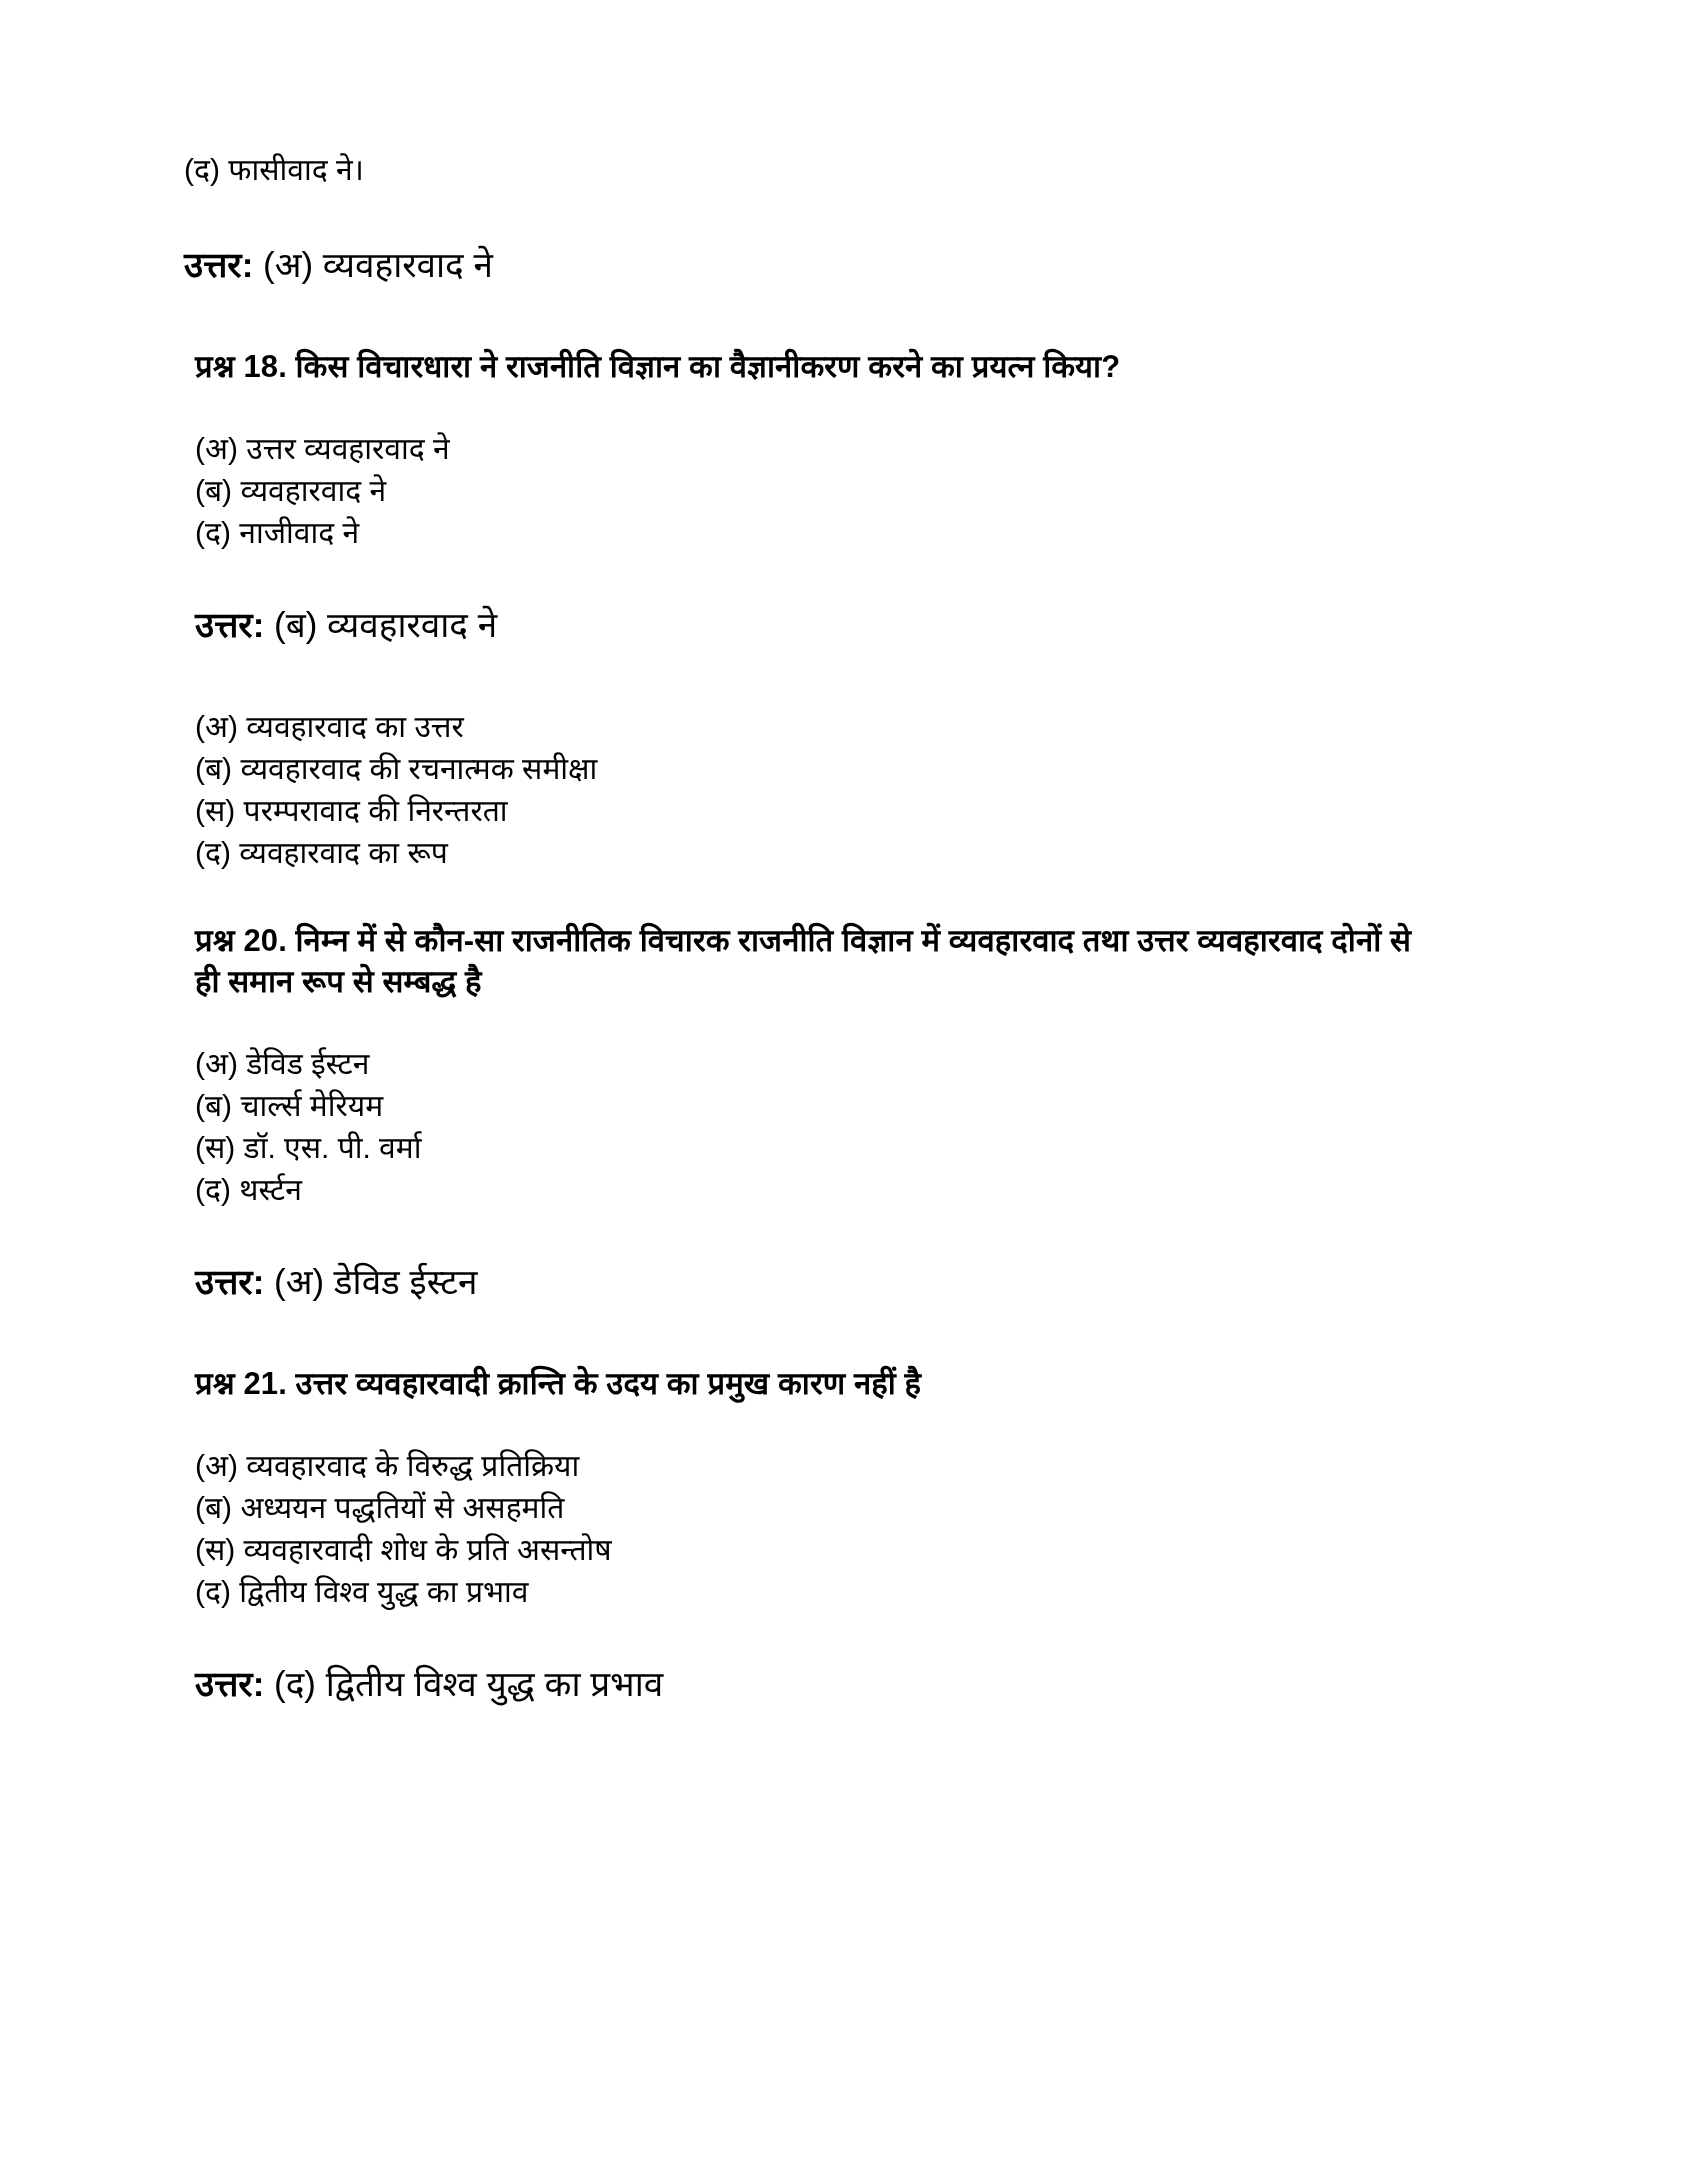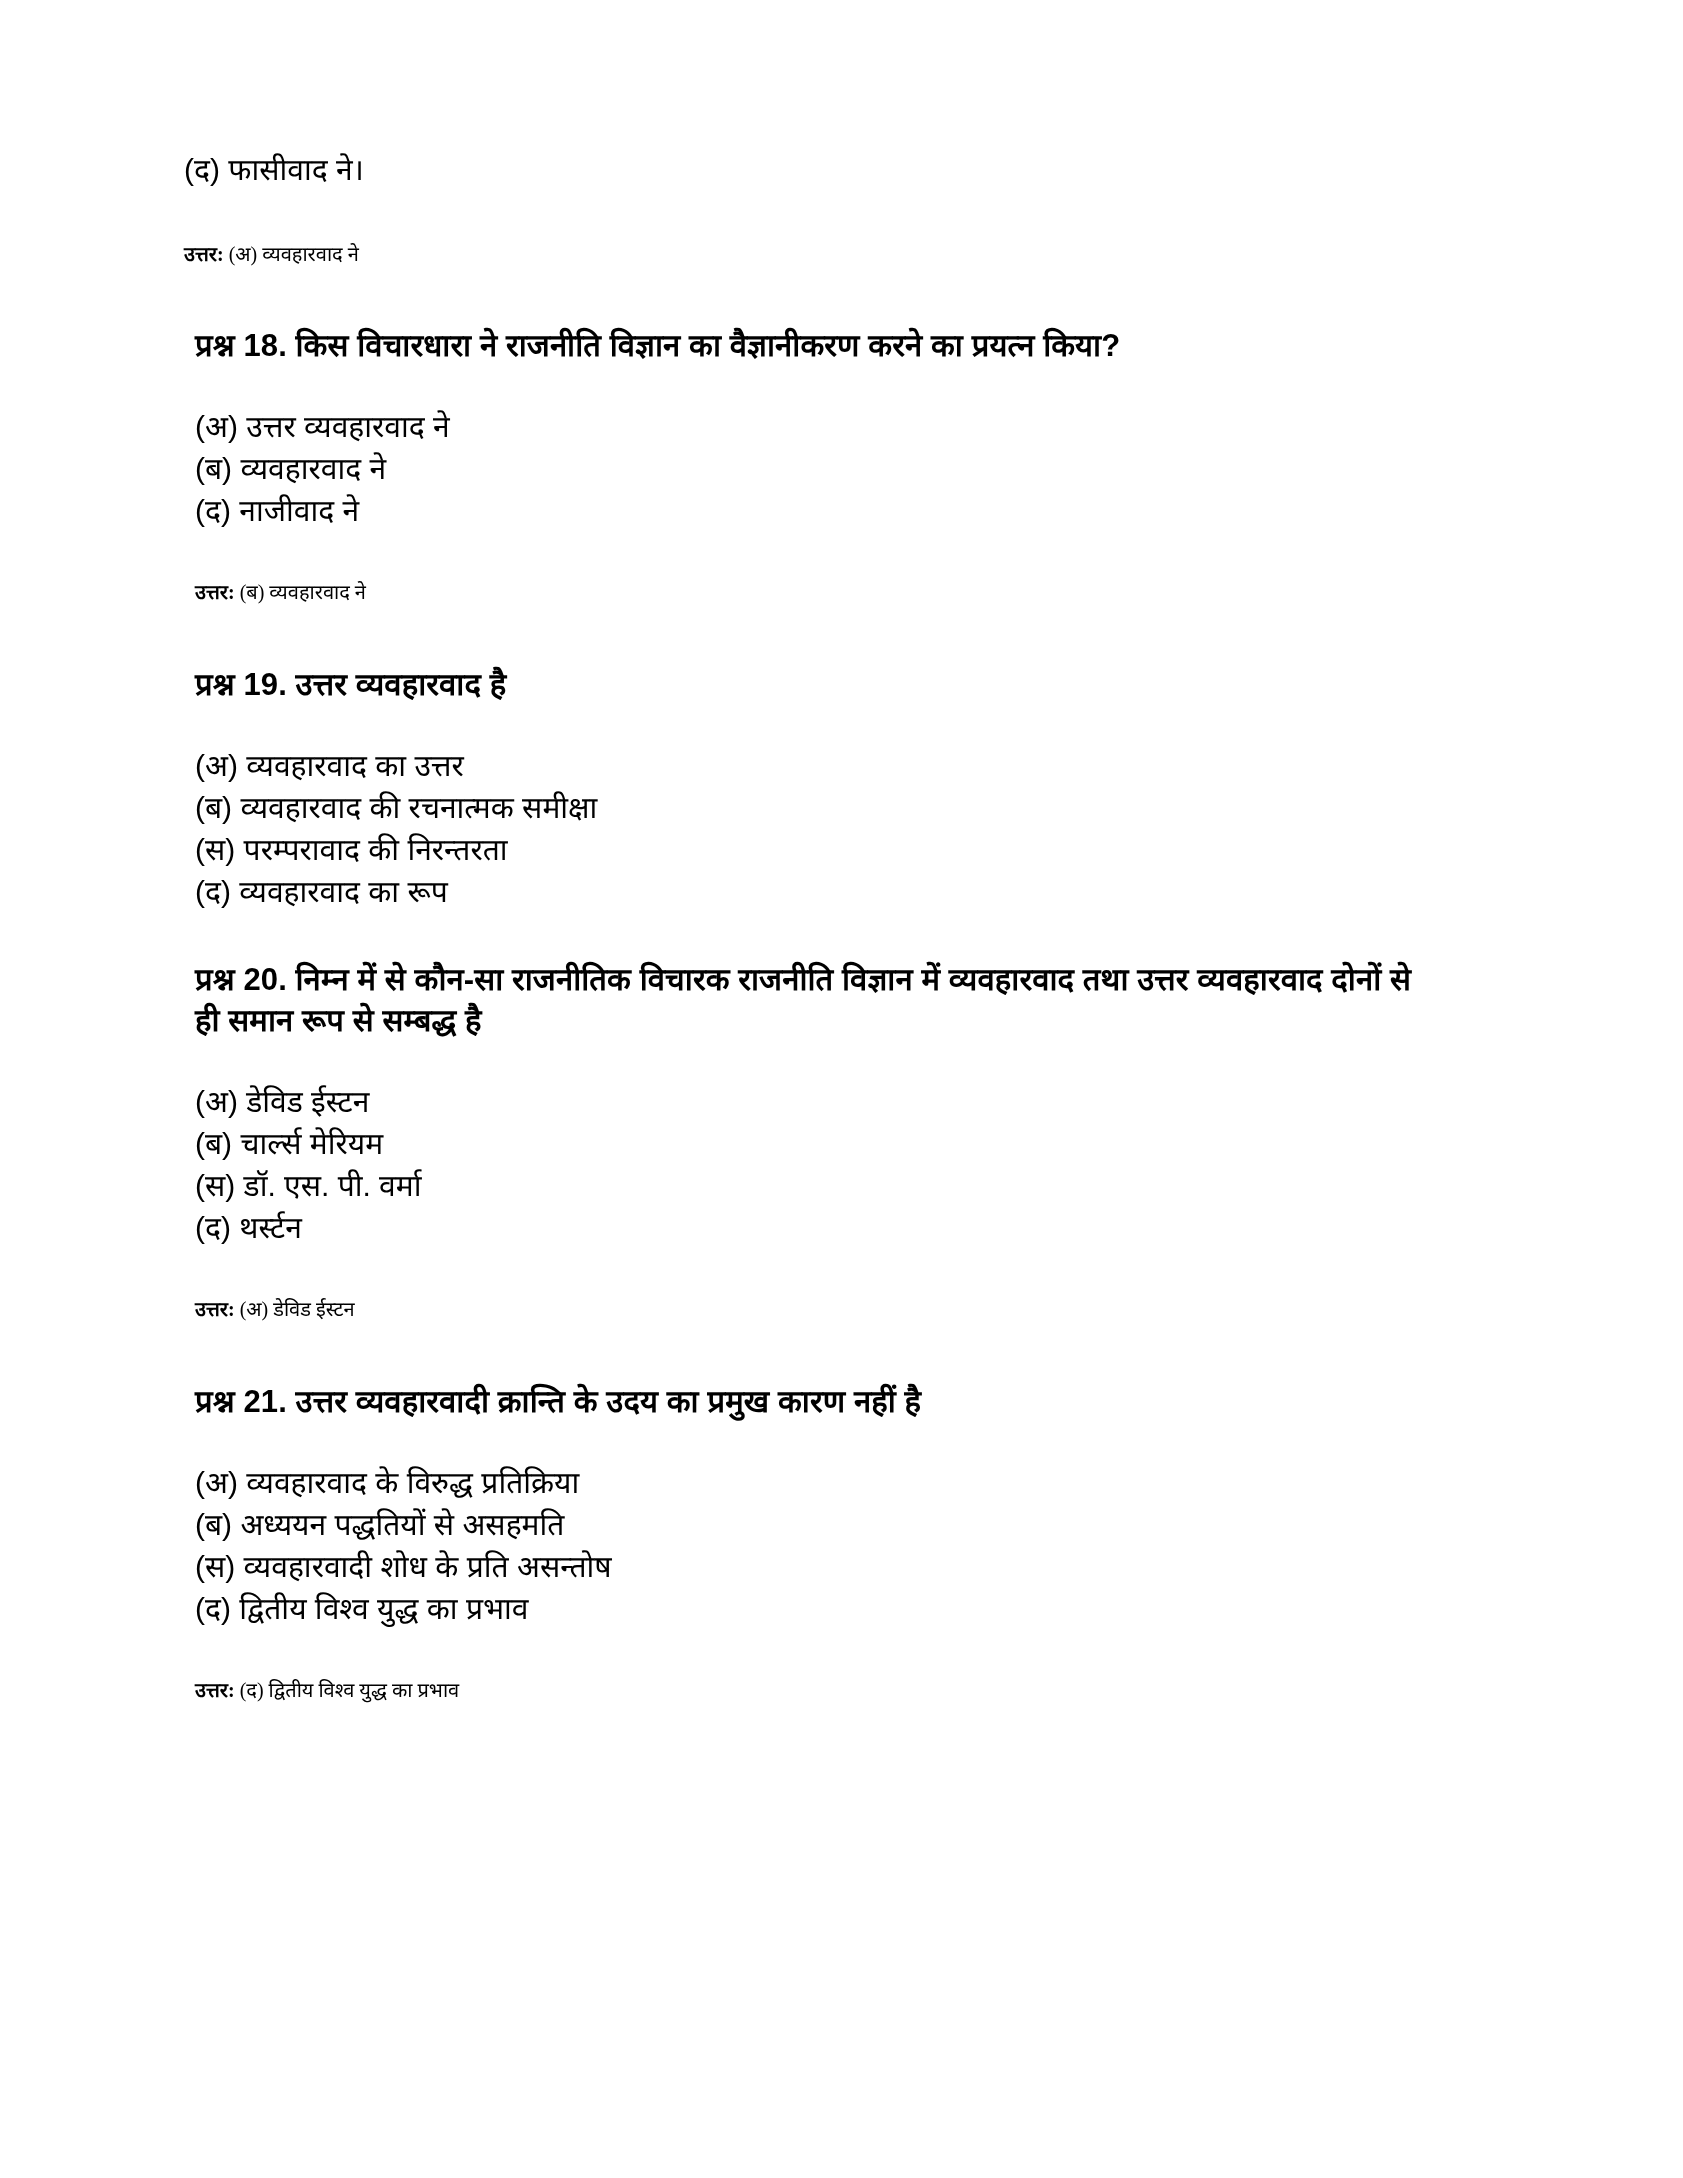--- a/index.html
+++ b/index.html
@@ -29,25 +29,24 @@
   
   .lead-option {
     font-size: 30px;
     line-height: 1.42;
     font-weight: 400;
     margin: 0 0 48px 0;
     white-space: pre-wrap;
   }
 
   .answer {
-    font-size: 20px;
+    font-size: 35px;
     line-height: 1.42;
     font-weight: 400;
     margin: 0 0 57px 0;
-    font-family: Liberation Serif, serif;
   }
   .answer .ans-label {
     font-weight: 700;
   }
   .answer .ans-text {
     font-weight: 400;
   }
 
   .qblock {
     margin: 0 0 0 11px;
@@ -98,21 +97,20 @@
         <li>(अ) उत्तर व्यवहारवाद ने</li>
         <li>(ब) व्यवहारवाद ने</li>
         <li>(द) नाजीवाद ने</li>
       </ul>
       <p class="answer">
         <span class="ans-label">उत्तर:</span><span> </span><span class="ans-text">(ब) व्यवहारवाद ने</span>
       </p>
     </div>
 
     <div class="qblock q19">
-      <h2 class="qheading">प्रश्न 19. उत्तर व्यवहारवाद है</h2>
       <ul class="options">
         <li>(अ) व्यवहारवाद का उत्तर</li>
         <li>(ब) व्यवहारवाद की रचनात्मक समीक्षा</li>
         <li>(स) परम्परावाद की निरन्तरता</li>
         <li>(द) व्यवहारवाद का रूप</li>
       </ul>
     </div>
 
     <div class="qblock q20">
       <h2 class="qheading">प्रश्न 20. निम्न में से कौन-सा राजनीतिक विचारक राजनीति विज्ञान में व्यवहारवाद तथा उत्तर व्यवहारवाद दोनों से ही समान रूप से सम्बद्ध है</h2>

